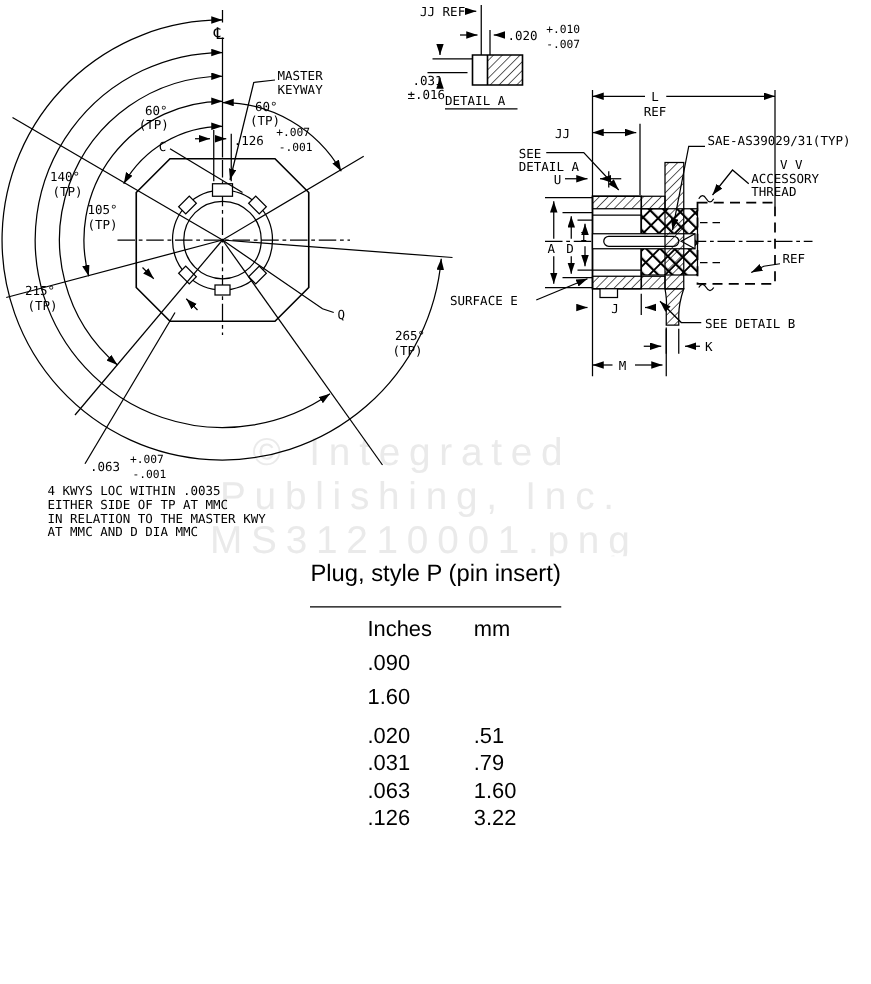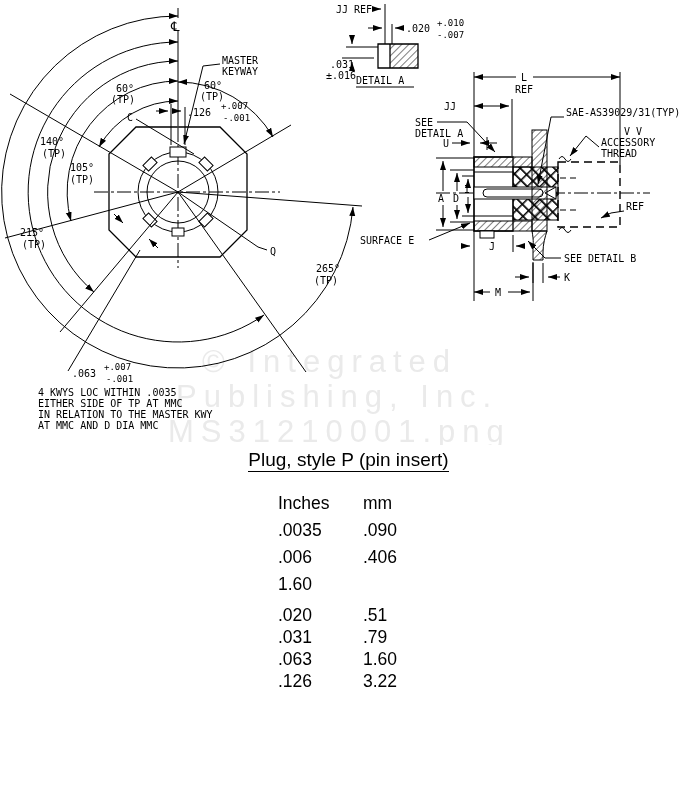--- a/index.html
+++ b/index.html
@@ -10,23 +10,23 @@
   .dt {font:9px  "DejaVu Sans Mono",monospace;}
   .cl {font:13px "DejaVu Sans",sans-serif;}
   .wm {font:31px "Liberation Sans",sans-serif;fill:#eaeaea;letter-spacing:7px;}
   .ln {stroke:#000;stroke-width:1;fill:none;}
   .ln2{stroke:#000;stroke-width:1.3;fill:none;}
   .cl-dash{stroke:#000;stroke-width:1;fill:none;stroke-dasharray:14 3 3 3;}
   .dash{stroke:#000;stroke-width:1.4;fill:none;stroke-dasharray:8 5;}
   .dash2{stroke:#000;stroke-width:1;fill:none;stroke-dasharray:6 4;}
   .fig-title{position:absolute;top:449px;left:0;width:100%;text-align:center;
              font-size:19px;}
-  .underline{border-bottom:1.5px solid #000;padding-bottom:1px;}
+  .underline{border-bottom:1.5px solid #000;padding-bottom:15px;}
   .conv-table{position:absolute;left:278px;top:490px;font-size:17.5px;}
-  .t-row{display:flex;line-height:27px;}
+  .t-row{display:flex;line-height:27px;margin-left:16px;}
   .t-row .c1{width:85px;}
   .t-group2 .t-row{line-height:22px;}
   .t-group2{margin-top:6px;}
   .fig-caption{position:absolute;top:752px;left:0;width:100%;text-align:center;
                font-size:19px;}
   .cap-underline{border-bottom:1.5px solid #000;padding-bottom:1px;margin-left:11px;}
 </style>
 </head>
 <body>
 
@@ -248,26 +248,21 @@
   <span class="underline">Plug, style P (pin insert)</span>
 </div>
 
 <div class="conv-table">
   <div class="t-row">
     <span class="c1">Inches</span>
     <span class="c2">mm</span>
   </div>
   <div class="t-group1">
     <div class="t-row">
-      <span class="c1">.0035</span>
       <span class="c2">.090</span>
-    </div>
-    <div class="t-row">
-      <span class="c1">.006</span>
-      <span class="c2">.406</span>
     </div>
     <div class="t-row">
       <span class="c2">1.60</span>
     </div>
   </div>
   <div class="t-group2">
     <div class="t-row">
       <span class="c1">.020</span>
       <span class="c2">.51</span>
     </div>

